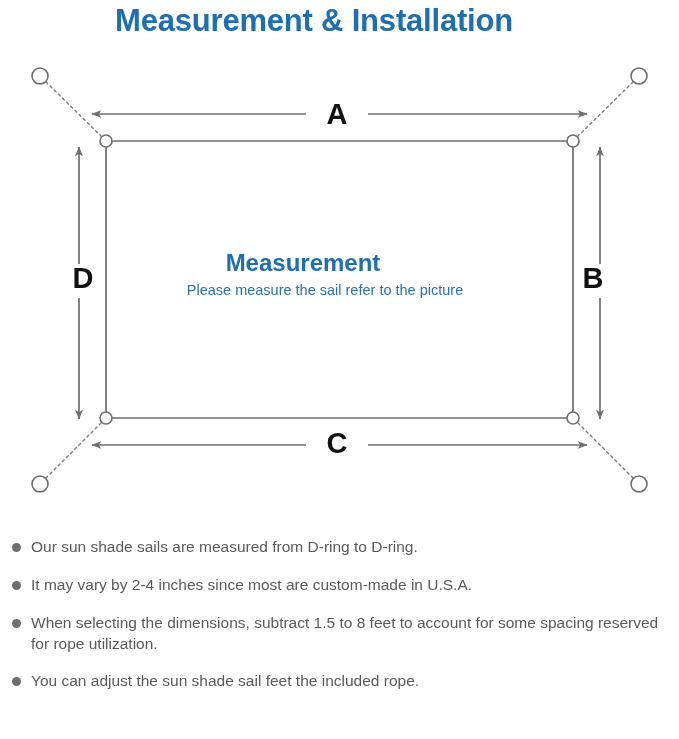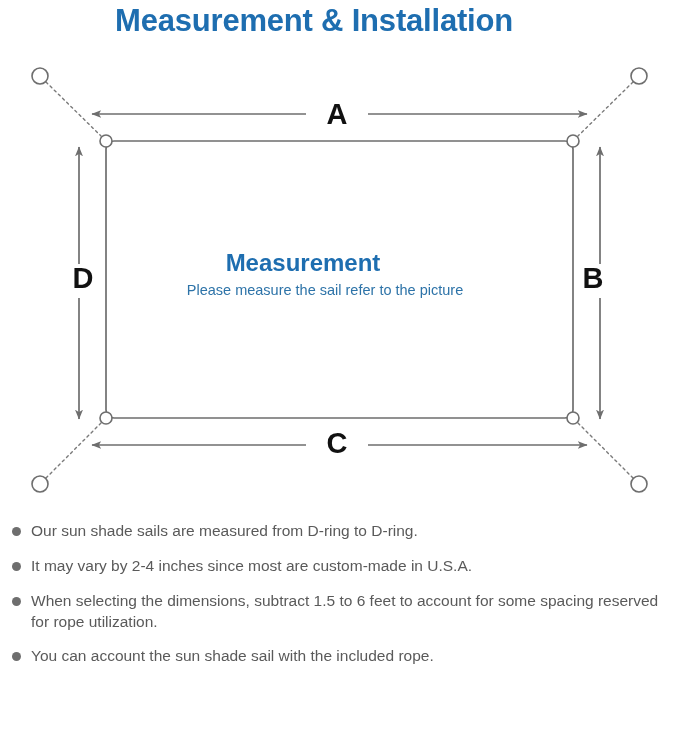--- a/index.html
+++ b/index.html
@@ -108,20 +108,21 @@
     height: 9px;
     border-radius: 50%;
     background: #6E6E6E;
   }
   .note-text {
     display: block;
     font-size: 15.5px;
     color: #5A5A5A;
     line-height: 21px;
     font-family: "Liberation Sans", sans-serif;
+    margin-top: 16px;
   }
 </style>
 </head>
 <body>
 
 <div class="page-title">Measurement &amp; Installation</div>
 
 <div class="diagram-wrap">
 
   <svg class="diagram-svg" viewBox="0 0 679 470">
@@ -186,19 +187,19 @@
   <div class="note-item">
     <span class="note-bullet"></span>
     <span class="note-text">Our sun shade sails are measured from D-ring to D-ring.</span>
   </div>
   <div class="note-item">
     <span class="note-bullet"></span>
     <span class="note-text">It may vary by 2-4 inches since most are custom-made in U.S.A.</span>
   </div>
   <div class="note-item">
     <span class="note-bullet"></span>
-    <span class="note-text">When selecting the dimensions, subtract 1.5 to 6 feet to account for some spacing reserved for rope utilization.</span>
-  </div>
-  <div class="note-item">
-    <span class="note-bullet"></span>
-    <span class="note-text">You can account the sun shade sail with the included rope.</span>
+    <span class="note-text">When selecting the dimensions, subtract 1.5 to 8 feet to account for some spacing reserved for rope utilization.</span>
+  </div>
+  <div class="note-item">
+    <span class="note-bullet"></span>
+    <span class="note-text">You can adjust the sun shade sail feet the included rope.</span>
   </div>
 </div>
 
 </body></html>

